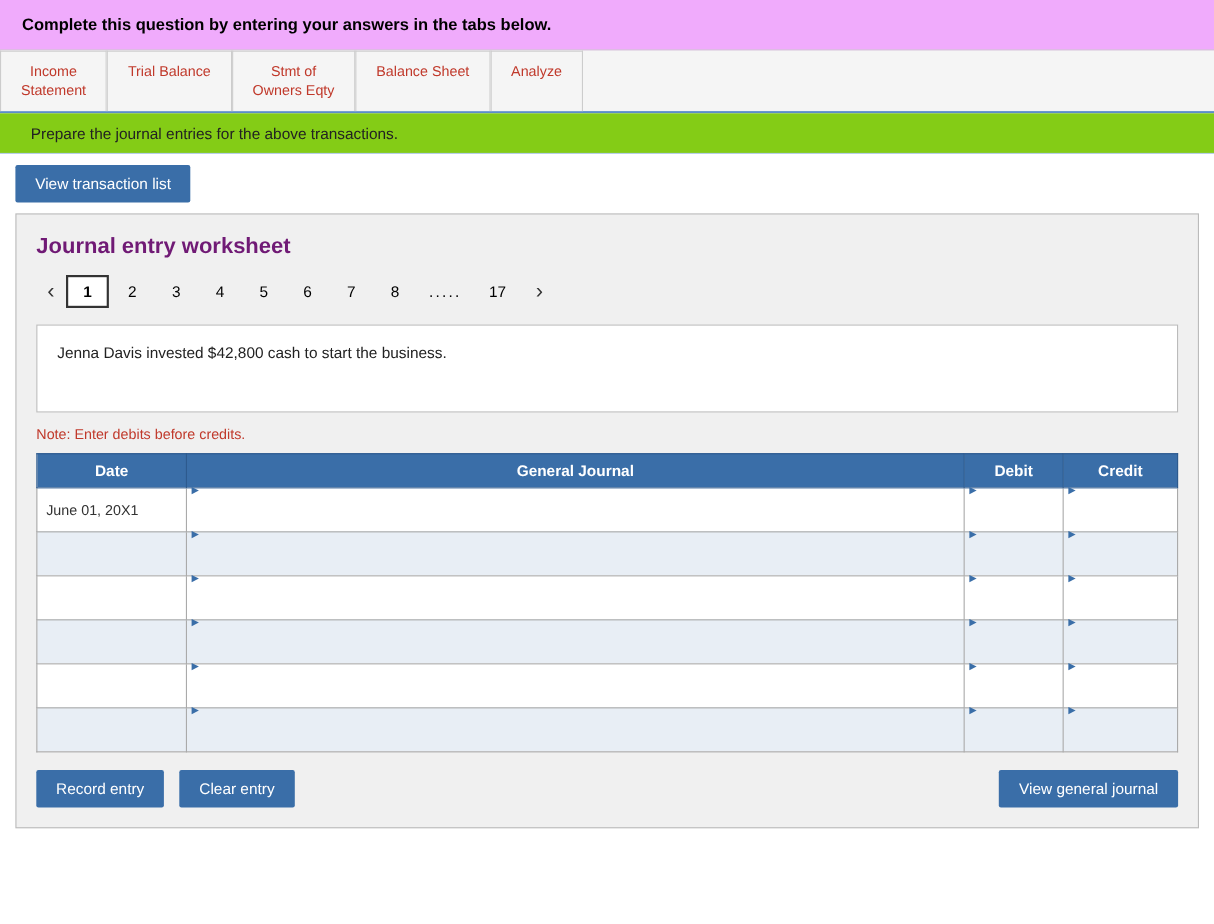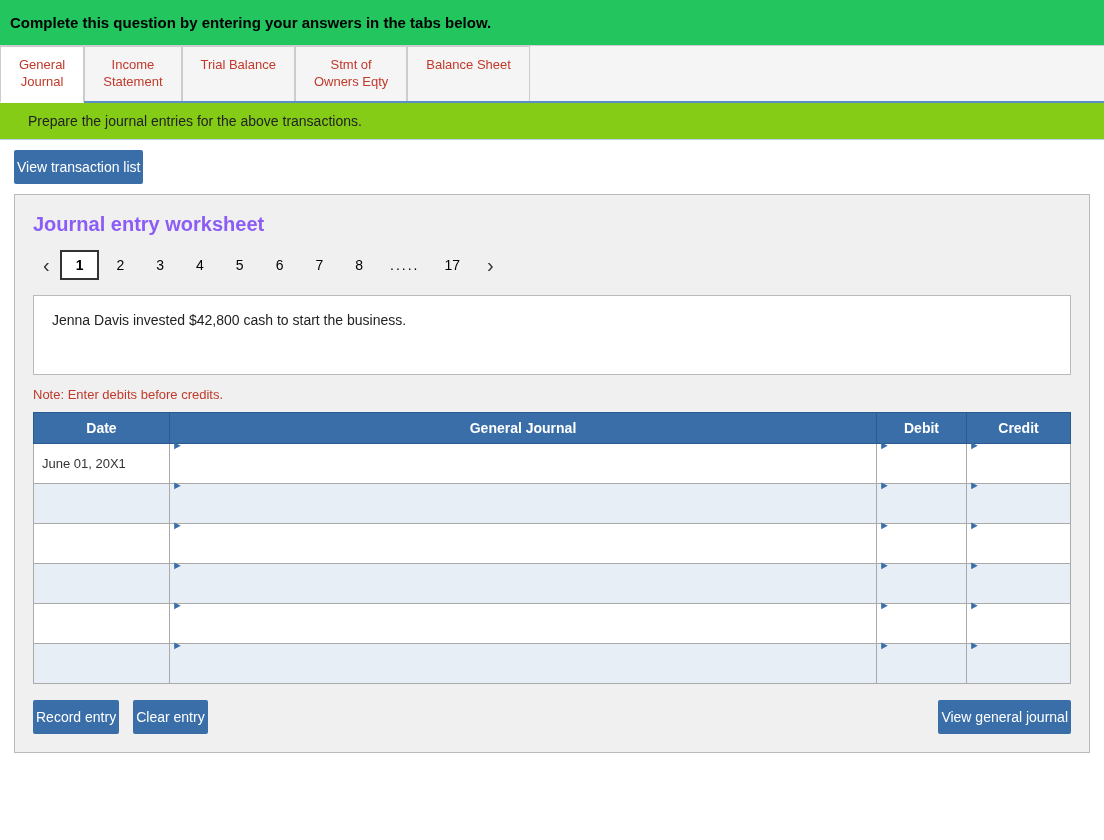--- a/index.html
+++ b/index.html
@@ -1,20 +1,20 @@
 <!DOCTYPE html>
 <html><head>
   <meta charset="utf-8">
   <style>
     * { box-sizing: border-box; margin: 0; padding: 0; }
     body { font-family: Arial, sans-serif; font-size: 14px; background: #fff; width: 1104px; }
 
     .top-instruction {
-      background: #22c55e;
-      padding: 14px 10px;
+      background: #f0abfc;
+      padding: 14px 20px;
       font-weight: bold;
       font-size: 15px;
       border-bottom: 1px solid #ccc;
     }
 
     .tabs-row {
       display: flex;
       border-bottom: 2px solid #5b8dc9;
       background: #f5f5f5;
     }
@@ -53,38 +53,38 @@
     }
 
     .view-btn-row {
       padding: 10px 14px;
     }
 
     .btn-blue {
       background: #3a6ea8;
       color: #fff;
       border: none;
-      padding: 9px 3px;
+      padding: 9px 18px;
       cursor: pointer;
       font-size: 14px;
       border-radius: 2px;
     }
 
     .worksheet-container {
       margin: 0 14px 14px 14px;
       border: 1px solid #bbb;
       background: #f0f0f0;
       padding: 18px 18px 18px 18px;
     }
 
     .worksheet-title {
       font-size: 20px;
       font-weight: bold;
       margin-bottom: 14px;
-      color: #8b5cf6;
+      color: #701a75;
     }
 
     .pagination {
       display: flex;
       align-items: center;
       margin-bottom: 14px;
       gap: 0;
     }
 
     .page-arrow {
@@ -213,34 +213,34 @@
     }
   </style>
 </head>
 <body>
 
 <div class="top-instruction">
   <span>Complete this question by entering your answers in the tabs below.</span>
 </div>
 
 <div class="tabs-row">
-  <div class="tab active">
-    <div class="tab-label">General<br>Journal</div>
-  </div>
   <div class="tab">
     <div class="tab-label">Income<br>Statement</div>
   </div>
   <div class="tab">
     <div class="tab-label">Trial Balance</div>
   </div>
   <div class="tab">
     <div class="tab-label">Stmt of<br>Owners Eqty</div>
   </div>
   <div class="tab">
     <div class="tab-label">Balance Sheet</div>
+  </div>
+  <div class="tab">
+    <div class="tab-label">Analyze</div>
   </div>
 </div>
 
 <div class="info-bar">
   <span>Prepare the journal entries for the above transactions.</span>
 </div>
 
 <div class="view-btn-row">
   <button class="btn-blue">View transaction list</button>
 </div>

